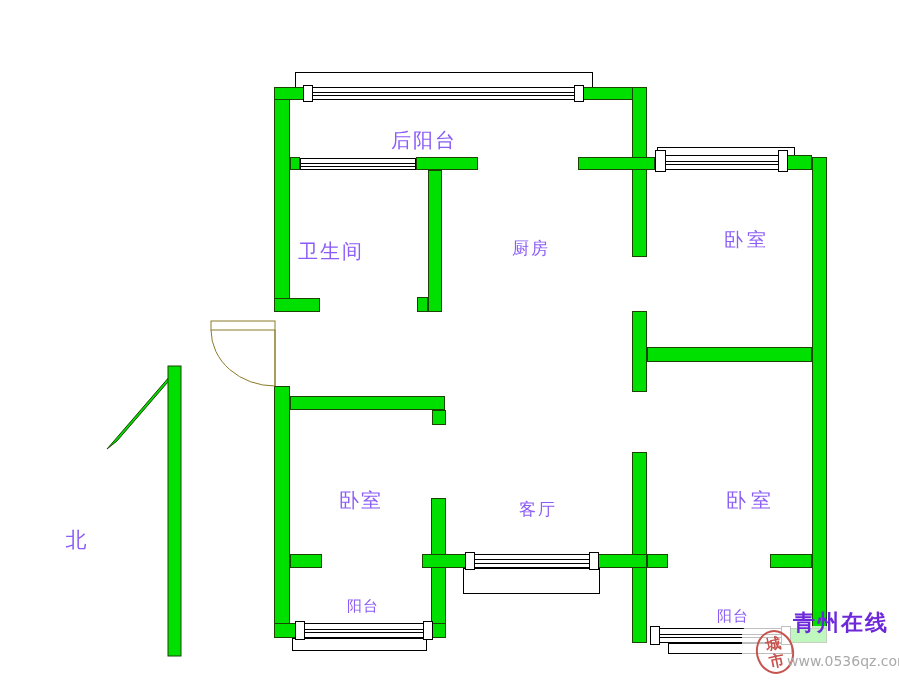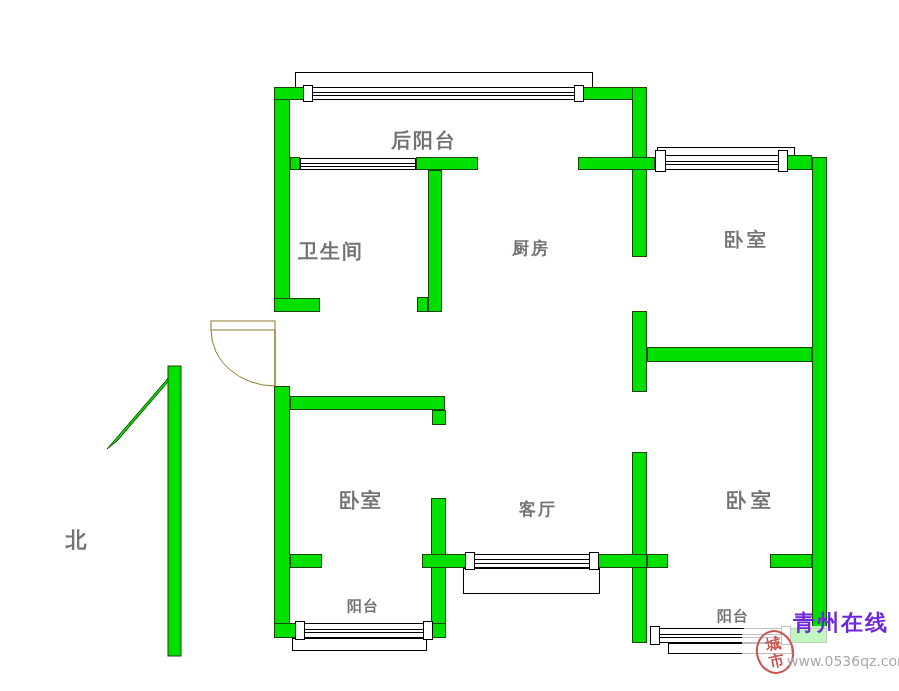--- a/index.html
+++ b/index.html
@@ -19,21 +19,21 @@
     position:absolute;box-sizing:border-box;
     background-color:#ffffff;border:1px solid #000000;
     background-repeat:no-repeat;
   }
   .frame{
     position:absolute;box-sizing:border-box;
     background:#ffffff;border:1px solid #000000;
   }
   .room-label{
     position:absolute;transform:translate(-50%,-50%);
-    color:#737373;white-space:nowrap;line-height:1;font-weight:bold;
+    color:#8b5cf6;white-space:nowrap;line-height:1;
   }
   #vector-layer{position:absolute;left:0;top:0;pointer-events:none;}
   
   .wm-box{
     position:absolute;left:742px;top:626px;width:146px;height:52px;
     background:rgba(255,255,255,0.75);border-radius:7px;
   }
   .wm-seal{
     position:absolute;left:756px;top:630px;width:38px;height:44px;
     border:2px solid #c6544e;border-radius:50%;

